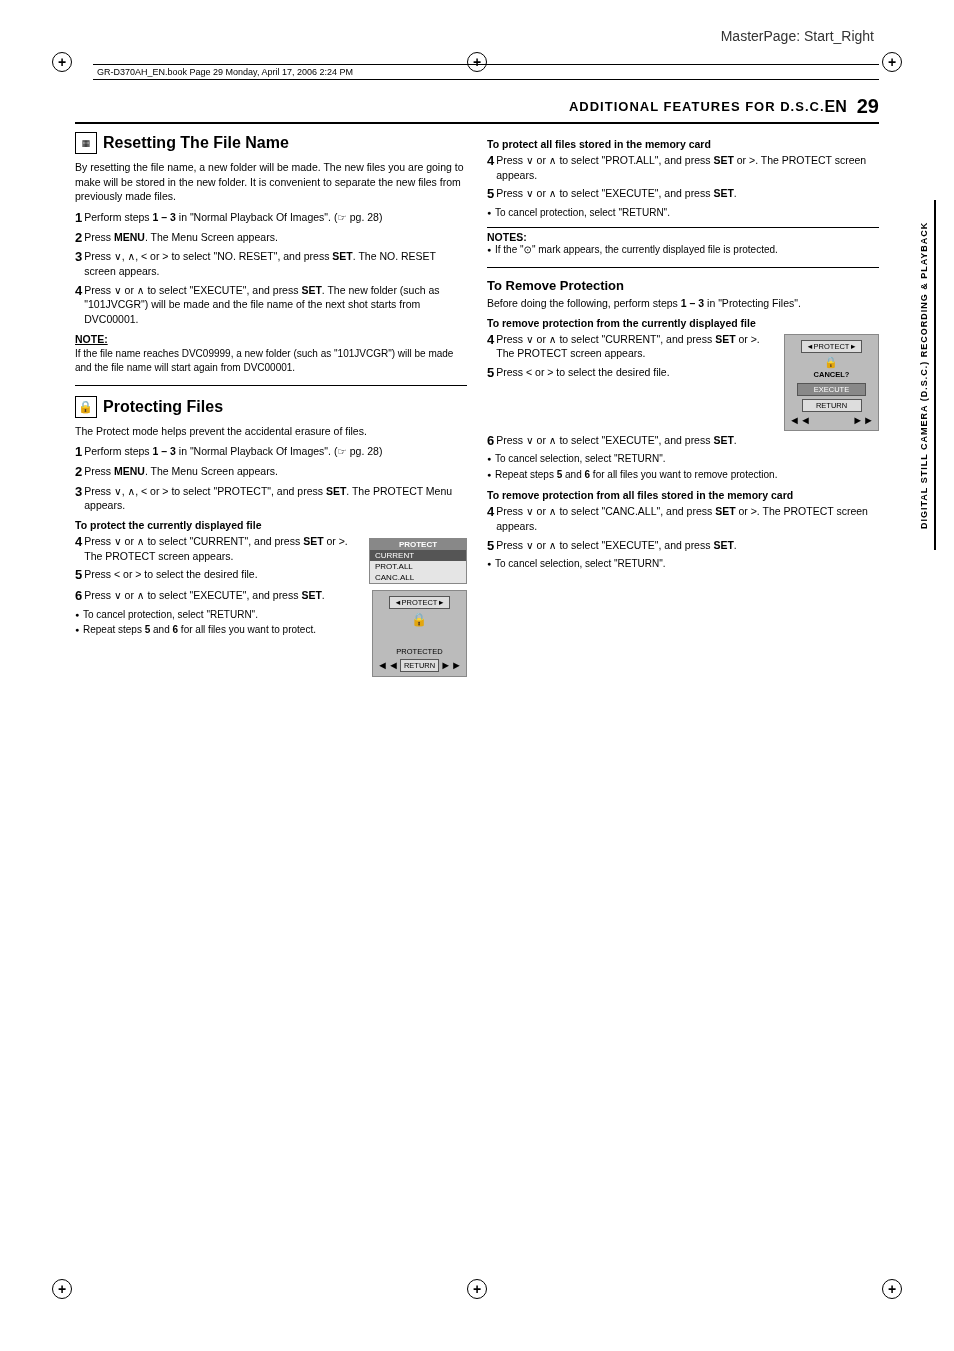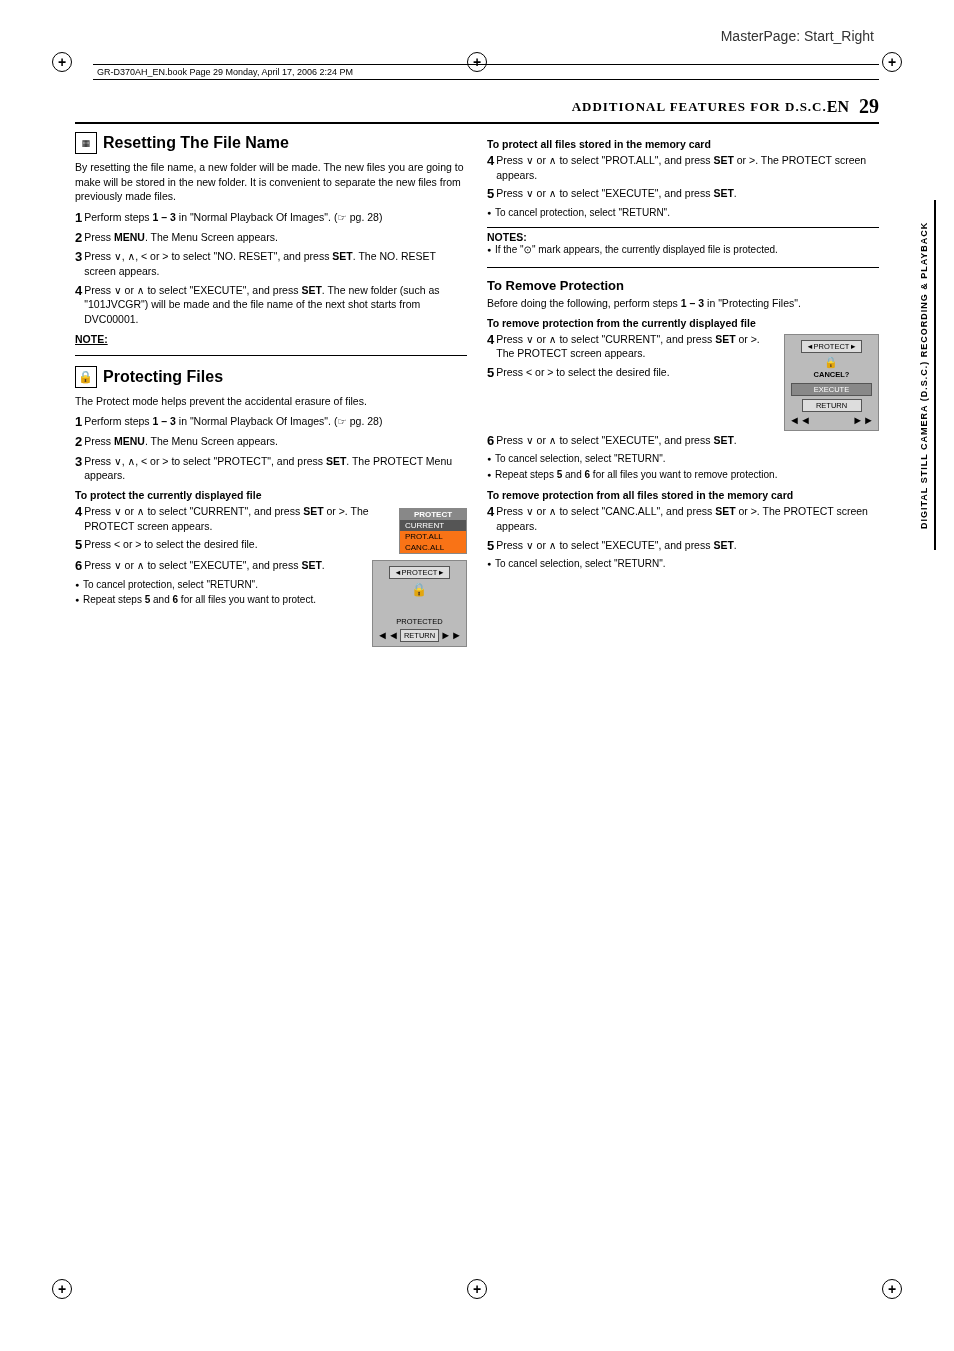--- a/index.html
+++ b/index.html
@@ -77,21 +77,20 @@
     }
 
     
     .page-header {
       display: flex;
       justify-content: flex-end;
       align-items: center;
       margin-bottom: 8px;
       border-bottom: 2px solid #000;
       padding-bottom: 4px;
-      font-family: Liberation Serif, serif;
     }
 
     .page-header-title {
       font-size: 13px;
       font-weight: bold;
       letter-spacing: 1px;
     }
 
     .page-number {
       font-size: 20px;
@@ -225,22 +224,22 @@
 
     .divider-line {
       border: none;
       border-top: 1.5px solid #000;
       margin: 10px 0;
     }
 
     
     .protect-menu {
       border: 1.5px solid #888;
-      background: #f97316;
-      width: 68px;
+      background: #e5e5e5;
+      width: 98px;
       margin: 4px 0 4px 10px;
       float: right;
     }
 
     .protect-menu-title {
       background: #888;
       color: #fff;
       font-size: 8px;
       text-align: center;
       padding: 1px;
@@ -339,21 +338,21 @@
     }
 
     .cancel-screen .cs-exec {
       border: 1px solid #555;
       background: #888;
       color: #fff;
       font-size: 7.5px;
       padding: 1px 3px;
       display: inline-block;
       margin-bottom: 2px;
-      width: 81px;
+      width: 69px;
     }
 
     .cancel-screen .cs-return {
       border: 1px solid #555;
       background: #ddd;
       font-size: 7.5px;
       padding: 1px 3px;
       display: inline-block;
       width: 60px;
     }
@@ -424,20 +423,21 @@
           <span class="step-content">Press ∨, ∧, &lt; or &gt; to select "NO. RESET", and press <b>SET</b>. The NO. RESET screen appears.</span>
         </div>
 
         <div class="step">
           <span class="step-num">4</span>
           <span class="step-content">Press ∨ or ∧ to select "EXECUTE", and press <b>SET</b>. The new folder (such as "101JVCGR") will be made and the file name of the next shot starts from DVC00001.</span>
         </div>
 
         <div class="note-block">
           <span class="note-title">NOTE:</span>
+          <p class="body-text" style="margin-top:2px; font-size:10px;">If the file name reaches DVC09999, a new folder (such as "101JVCGR") will be made and the file name will start again from DVC00001.</p>
         </div>
 
         <hr class="divider-line">
 
         <div class="section-header">
           <div class="section-icon">
             <span style="font-size:12px;">🔒</span>
           </div>
           <span class="section-title">Protecting Files</span>
         </div>

